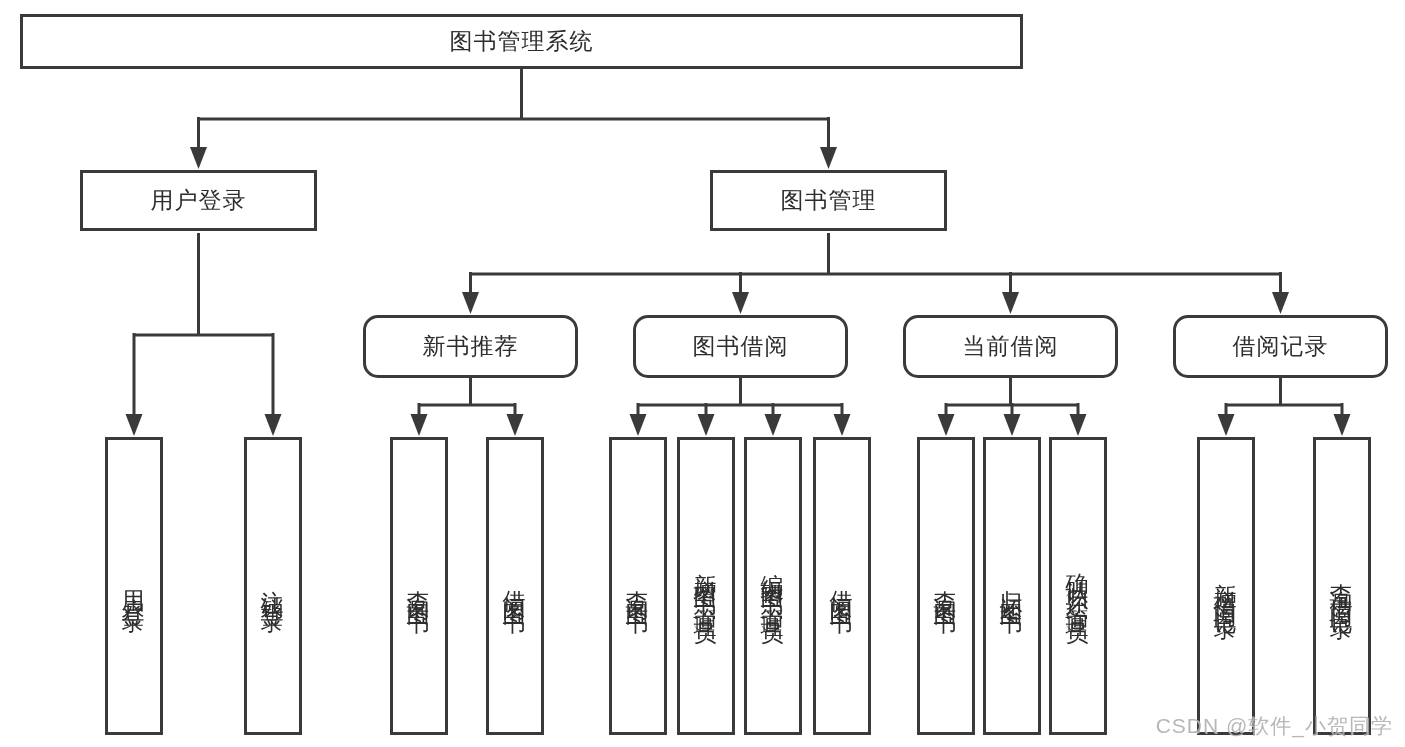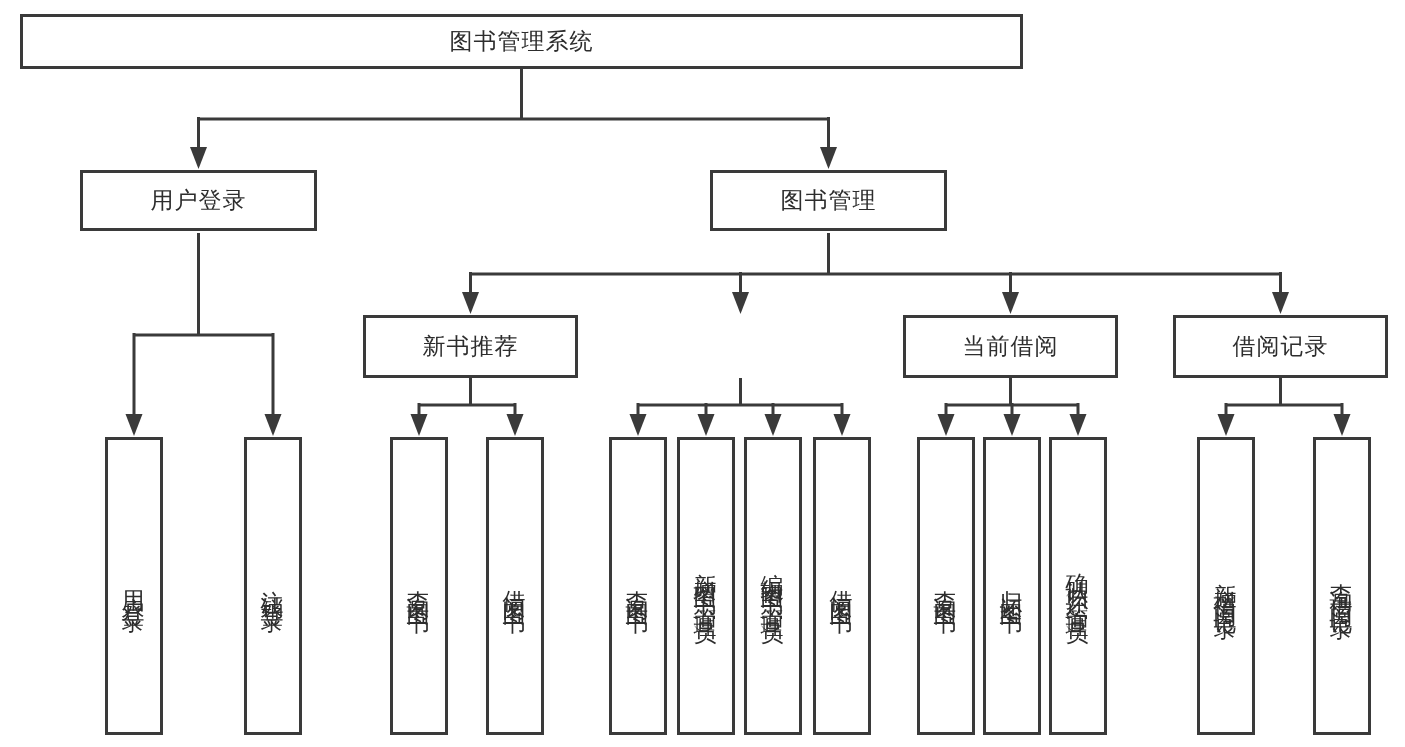--- a/index.html
+++ b/index.html
@@ -35,21 +35,21 @@
 
   
   .root-box { left: 20px; top: 14px; width: 1003px; height: 55px; }
 
   
   .l2 { top: 170px; height: 61px; width: 237px; }
   .l2-user  { left: 80px; }
   .l2-book  { left: 710px; text-align: center; }
 
   
-  .l3 { top: 315px; height: 63px; width: 215px; }
+  .l3 { top: 315px; height: 63px; width: 215px; border-radius: 15px; }
   .l3-a { left: 363px; }
   .l3-b { left: 633px; }
   .l3-c { left: 903px; }
   .l3-d { left: 1173px; }
 
   
   .l4 {
     top: 437px; height: 298px; width: 58px;
     writing-mode: vertical-rl;
     text-orientation: mixed;
@@ -132,20 +132,21 @@
       <polygon points="1333.5,414 1350.5,414 1342,436"></polygon>
     </g>
   </svg>
 
   <div class="node root-box">图书管理系统</div>
 
   <div class="node l2 l2-user">用户登录</div>
   <div class="node l2 l2-book">图书管理</div>
 
   <div class="node l3 l3-a">新书推荐</div>
+  <div class="node l3 l3-b">图书借阅</div>
   <div class="node l3 l3-d">借阅记录</div>
   <div class="node l3 l3-c">当前借阅</div>
 
   <div class="node l4 l4-1">用户登录</div>
   <div class="node l4 l4-2">注销登录</div>
 
   <div class="node l4 l4-3">查询图书</div>
   <div class="node l4 l4-4">借阅图书</div>
 
   <div class="node l4 l4-5">查询图书</div>
@@ -153,14 +154,15 @@
   <div class="node l4 l4-7">编辑图书（管理员）</div>
   <div class="node l4 l4-8">借阅图书</div>
 
   <div class="node l4 l4-9">查询图书</div>
   <div class="node l4 l4-10">归还图书</div>
   <div class="node l4 l4-11">确认归还（管理员）</div>
 
   <div class="node l4 l4-12">新增借阅记录</div>
   <div class="node l4 l4-13">查询借阅记录</div>
 
+  <div class="watermark">CSDN @软件_小贺同学</div>
 
 </div>
 
 </body></html>

